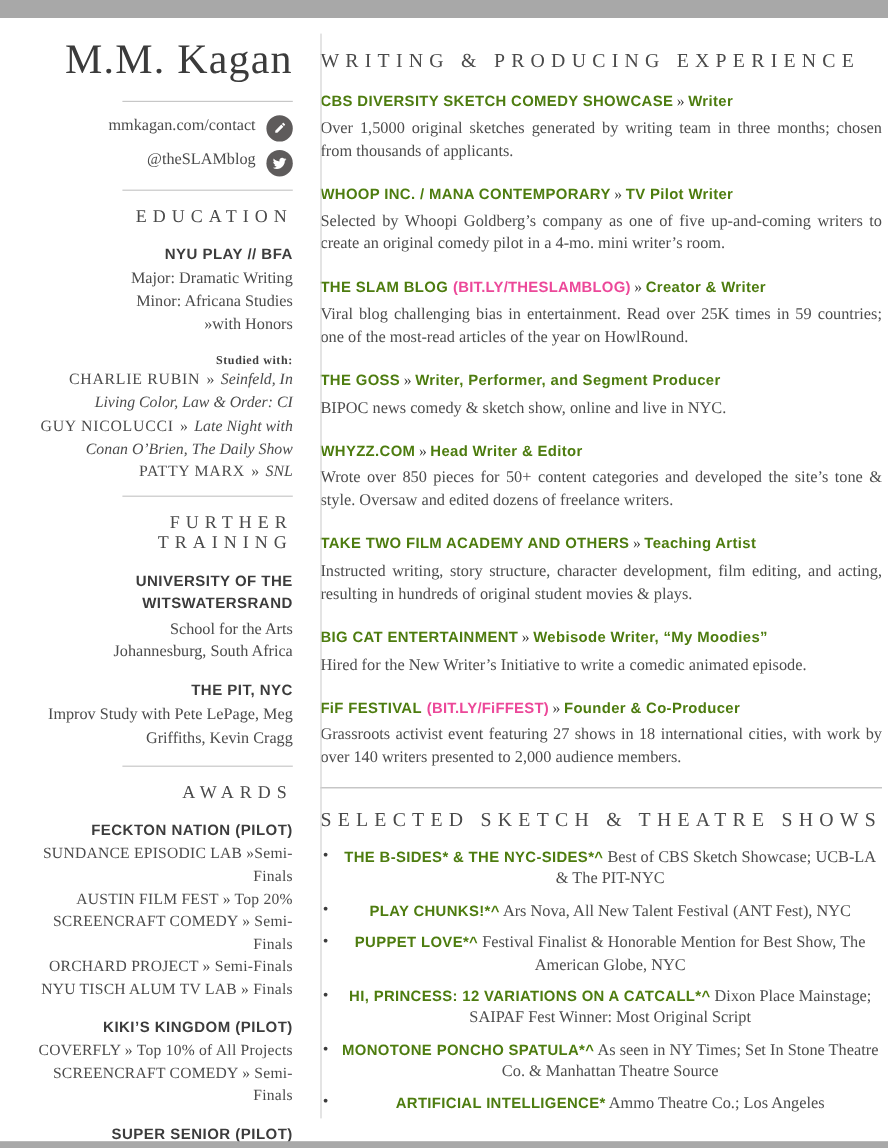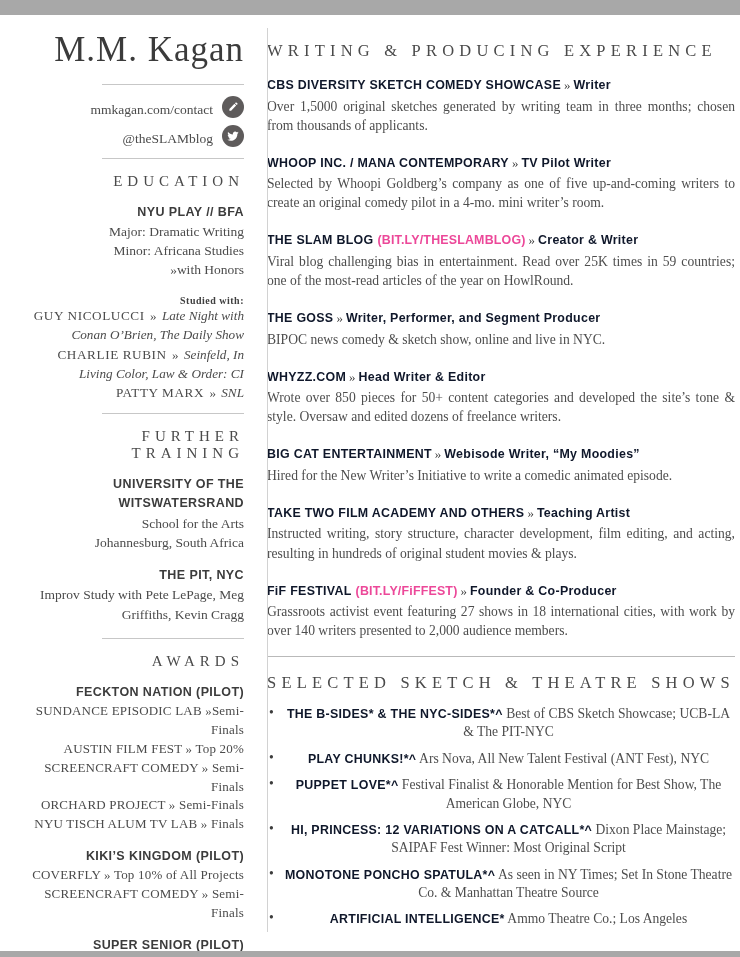--- a/index.html
+++ b/index.html
@@ -18,21 +18,21 @@
   .page { display:flex; padding-left:30px; }
 
   
   .sidebar { width:214px; flex-shrink:0; text-align:right; padding-top:16px; }
   .name {
     font-size:35px; color:#3b3b3b; letter-spacing:1px; font-weight:normal;
     line-height:1.1; margin-bottom:14px;
   }
   .side-rule { border:none; border-top:1px solid #c7c7c7; width:142px; margin:11px 0 11px auto; }
   .contact-row {
-    display:flex; justify-content:flex-end; align-items:flex-end; gap:9px;
+    display:flex; justify-content:flex-end; align-items:flex-start; gap:9px;
     font-size:13.5px; color:#4b4b4b; margin:7px 0;
   }
   .icon-circle {
     width:22px; height:22px; border-radius:50%; background:#5e5b5b;
     display:flex; align-items:center; justify-content:center; flex-shrink:0;
   }
   .side-heading {
     font-weight:normal; font-size:15px; letter-spacing:5px;
     color:#4a4a4a; margin:14px 0 13px;
   }
@@ -54,21 +54,21 @@
   
   .main { padding:10px 30px 0 23px; width:100%; }
   .main-heading {
     font-weight:normal; font-size:16.5px; letter-spacing:5.2px;
     color:#4a4a4a; margin:16px 0 12px; white-space:nowrap;
   }
   .job { margin-bottom:16px; }
   .job-title-line { line-height:1.35; }
   .job-title, .job-role, .show-title {
     font-family:"Liberation Sans", sans-serif; font-weight:bold;
-    font-size:12.4px; letter-spacing:0.3px; color:#0f172a;
+    font-size:12.4px; letter-spacing:0.3px; color:#4d7c0f;
   }
   .job-note { font-family:"Liberation Sans", sans-serif; font-weight:bold; font-size:12.4px; color:#ec4899; letter-spacing:0.2px; }
   .job-sep { color:#3c3c3c; padding:0 3px; font-size:13px; }
   .job-desc { font-size:13.6px; line-height:1.4; text-align:justify; margin-top:2px; color:#4d4d4d; }
 
   .rule { border:none; border-top:1px solid #b9b9b9; margin:13px 0 9px; }
 
   ul.blist { list-style:none; margin:4px 0 0 0; padding-left:15px;text-align:center; }
   ul.blist li { position:relative; font-size:13.6px; line-height:1.33; margin-bottom:8.5px; color:#4d4d4d; }
   ul.blist li::before { content:"•"; position:absolute; left:-13px; top:-1px; color:#3c3c3c; }
@@ -108,28 +108,28 @@
 
     <div class="edu-block">
       <div class="side-bold">NYU PLAY // BFA</div>
       <div class="side-text">Major: Dramatic Writing</div>
       <div class="side-text">Minor: Africana Studies</div>
       <div class="side-text">»with Honors</div>
     </div>
 
     <div class="studied-label">Studied with:</div>
     <div class="mentor-line">
+      <span class="caps">CHARLIE RUBIN</span>
+      <span class="sep">»</span>
+      <span class="ital">Seinfeld, In Living Color, Law &amp; Order: CI</span>
+    </div>
+    <div class="mentor-line">
       <span class="caps">GUY NICOLUCCI</span>
       <span class="sep">»</span>
       <span class="ital">Late Night with Conan O’Brien, The Daily Show</span>
-    </div>
-    <div class="mentor-line">
-      <span class="caps">CHARLIE RUBIN</span>
-      <span class="sep">»</span>
-      <span class="ital">Seinfeld, In Living Color, Law &amp; Order: CI</span>
     </div>
     <div class="mentor-line">
       <span class="caps">PATTY MARX</span>
       <span class="sep">»</span>
       <span class="ital">SNL</span>
     </div>
 
     <hr class="side-rule">
     <h2 class="side-heading">FURTHER TRAINING</h2>
 
@@ -189,27 +189,27 @@
       <div class="job-title-line"><span class="job-title">THE GOSS</span><span class="job-sep">»</span><span class="job-role">Writer, Performer, and Segment Producer</span></div>
       <div class="job-desc">BIPOC news comedy &amp; sketch show, online and live in NYC.</div>
     </div>
 
     <div class="job">
       <div class="job-title-line"><span class="job-title">WHYZZ.COM</span><span class="job-sep">»</span><span class="job-role">Head Writer &amp; Editor</span></div>
       <div class="job-desc">Wrote over 850 pieces for 50+ content categories and developed the site’s tone &amp; style. Oversaw and edited dozens of freelance writers.</div>
     </div>
 
     <div class="job">
+      <div class="job-title-line"><span class="job-title">TAKE TWO FILM ACADEMY AND OTHERS</span><span class="job-sep">»</span><span class="job-role">Teaching Artist</span></div>
+      <div class="job-desc">Instructed writing, story structure, character development, film editing, and acting, resulting in hundreds of original student movies &amp; plays.</div>
+    </div>
+
+    <div class="job">
       <div class="job-title-line"><span class="job-title">BIG CAT ENTERTAINMENT</span><span class="job-sep">»</span><span class="job-role">Webisode Writer, “My Moodies”</span></div>
       <div class="job-desc">Hired for the New Writer’s Initiative to write a comedic animated episode.</div>
-    </div>
-
-    <div class="job">
-      <div class="job-title-line"><span class="job-title">TAKE TWO FILM ACADEMY AND OTHERS</span><span class="job-sep">»</span><span class="job-role">Teaching Artist</span></div>
-      <div class="job-desc">Instructed writing, story structure, character development, film editing, and acting, resulting in hundreds of original student movies &amp; plays.</div>
     </div>
 
     <div class="job">
       <div class="job-title-line"><span class="job-title">FiF FESTIVAL</span> <span class="job-note">(BIT.LY/FiFFEST)</span><span class="job-sep">»</span><span class="job-role">Founder &amp; Co-Producer</span></div>
       <div class="job-desc">Grassroots activist event featuring 27 shows in 18 international cities, with work by over 140 writers presented to 2,000 audience members.</div>
     </div>
 
     <hr class="rule">
     <h2 class="main-heading">SELECTED SKETCH &amp; THEATRE SHOWS</h2>
 

